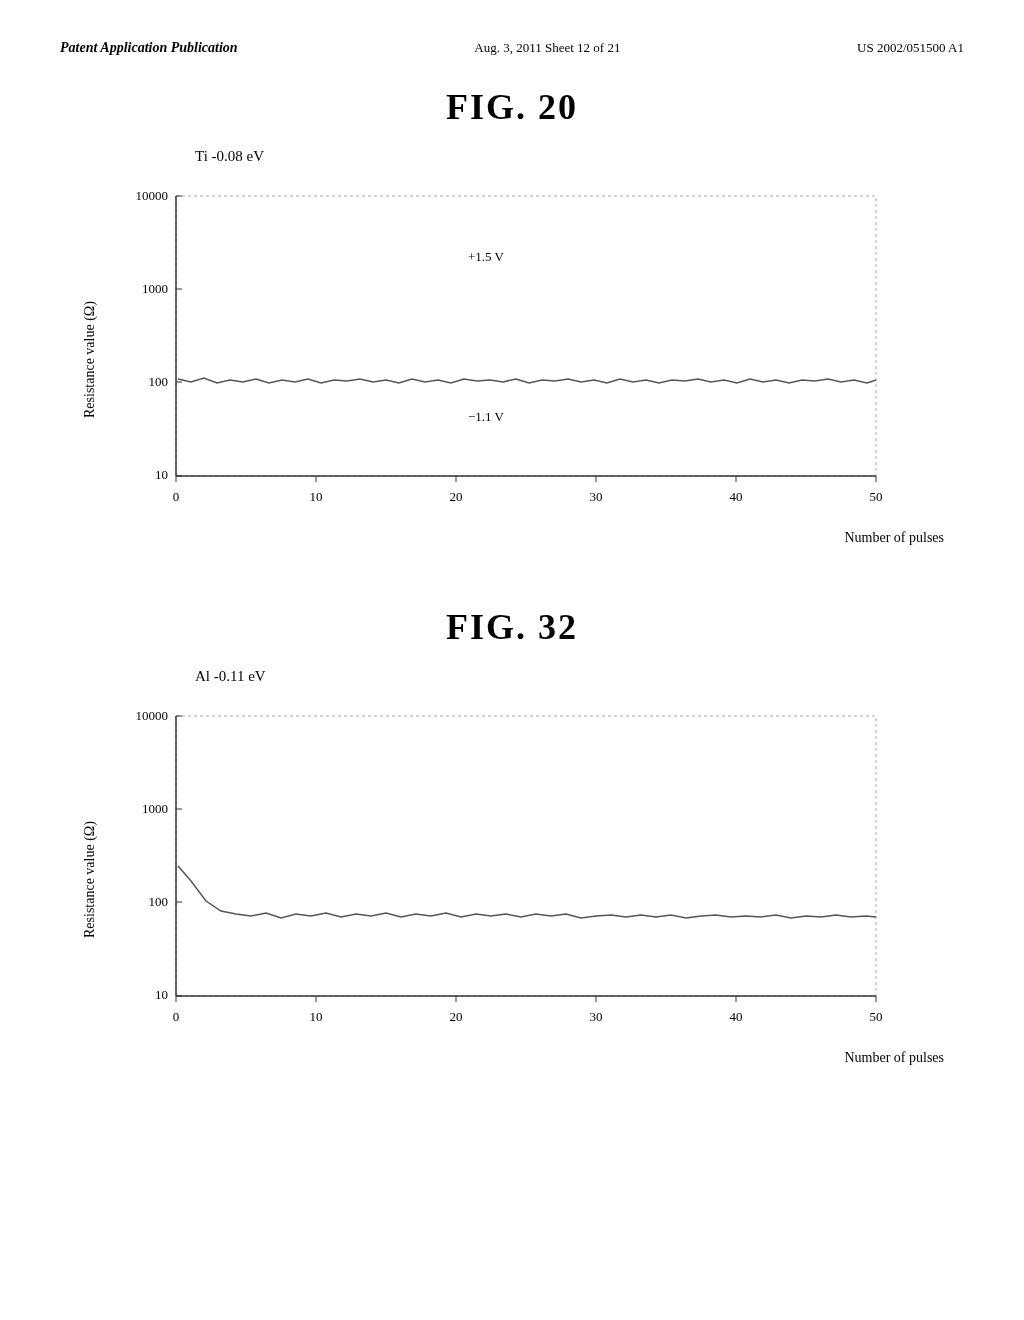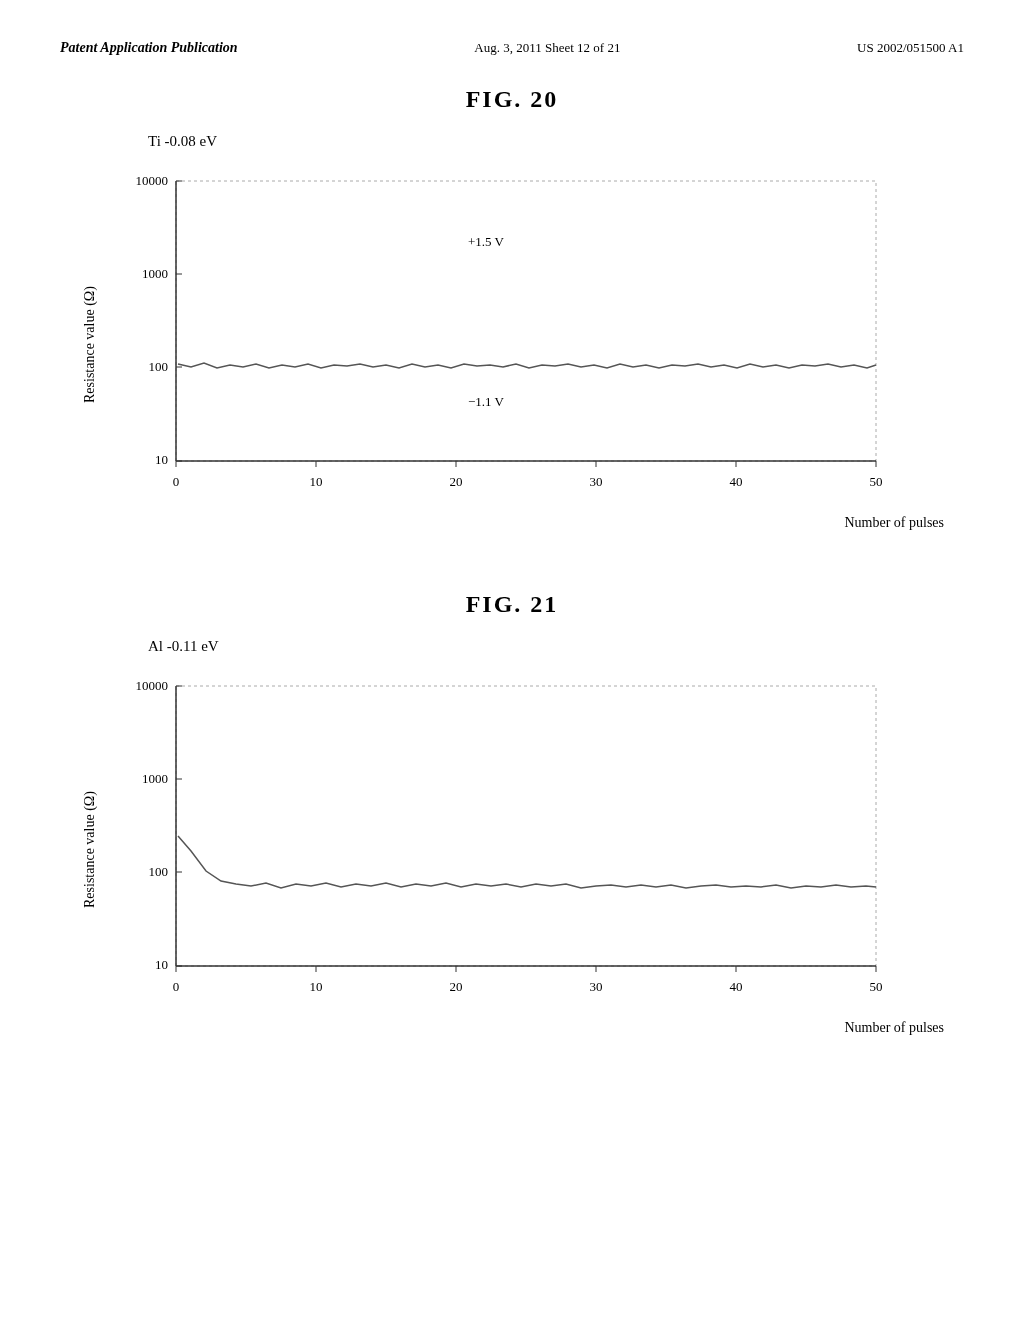--- a/index.html
+++ b/index.html
@@ -35,33 +35,33 @@
       font-size: 13px;
     }
     .header-right {
       font-size: 13px;
     }
     .content {
       padding: 20px 80px 40px 80px;
     }
     .fig-title {
       text-align: center;
-      font-size: 24px;
+      font-size: 36px;
       font-weight: bold;
       letter-spacing: 2px;
       margin-bottom: 20px;
     }
     .chart-container {
       margin-bottom: 60px;
       position: relative;
     }
     .chart-subtitle {
       text-align: left;
       font-size: 15px;
-      margin-left: 68px;
+      margin-left: 115px;
       margin-bottom: 8px;
     }
     .chart-area {
       display: flex;
       align-items: stretch;
       position: relative;
     }
     .y-axis-label {
       writing-mode: vertical-rl;
       transform: rotate(180deg);
@@ -150,21 +150,21 @@
                 722,193 735,196 748,194 761,197 770,194
               "></polyline>
 
           </svg>
           <div class="x-axis-label">Number of pulses</div>
         </div>
       </div>
     </div>
 
     <div class="chart-container">
-      <div class="fig-title">FIG. 21</div>
+      <div class="fig-title">FIG. 32</div>
       <div class="chart-subtitle">Al  -0.11 eV</div>
       <div class="chart-area">
         <div class="y-axis-label">Resistance value (Ω)</div>
         <div class="chart-with-axes">
           <svg class="svg-chart" width="800" height="340" viewBox="0 0 800 340">
 
             <rect x="70" y="10" width="700" height="280" fill="none" stroke="#aaa" stroke-width="1" stroke-dasharray="3,3"></rect>
 
             <text x="62" y="14" text-anchor="end" font-size="13" font-family="Times New Roman">10000</text>
             <text x="62" y="107" text-anchor="end" font-size="13" font-family="Times New Roman">1000</text>

